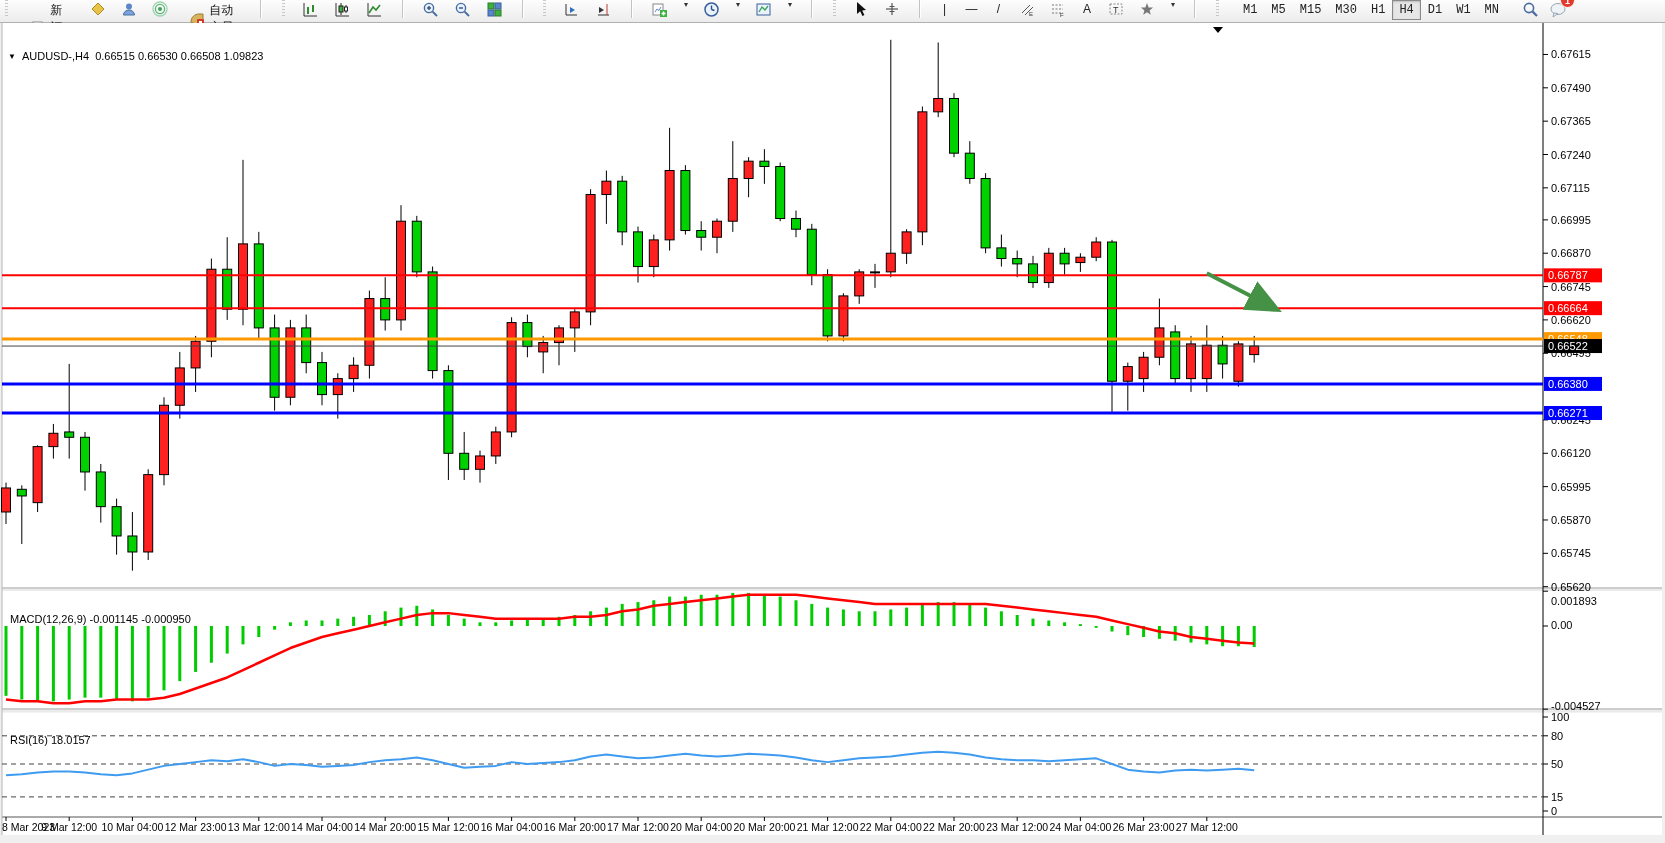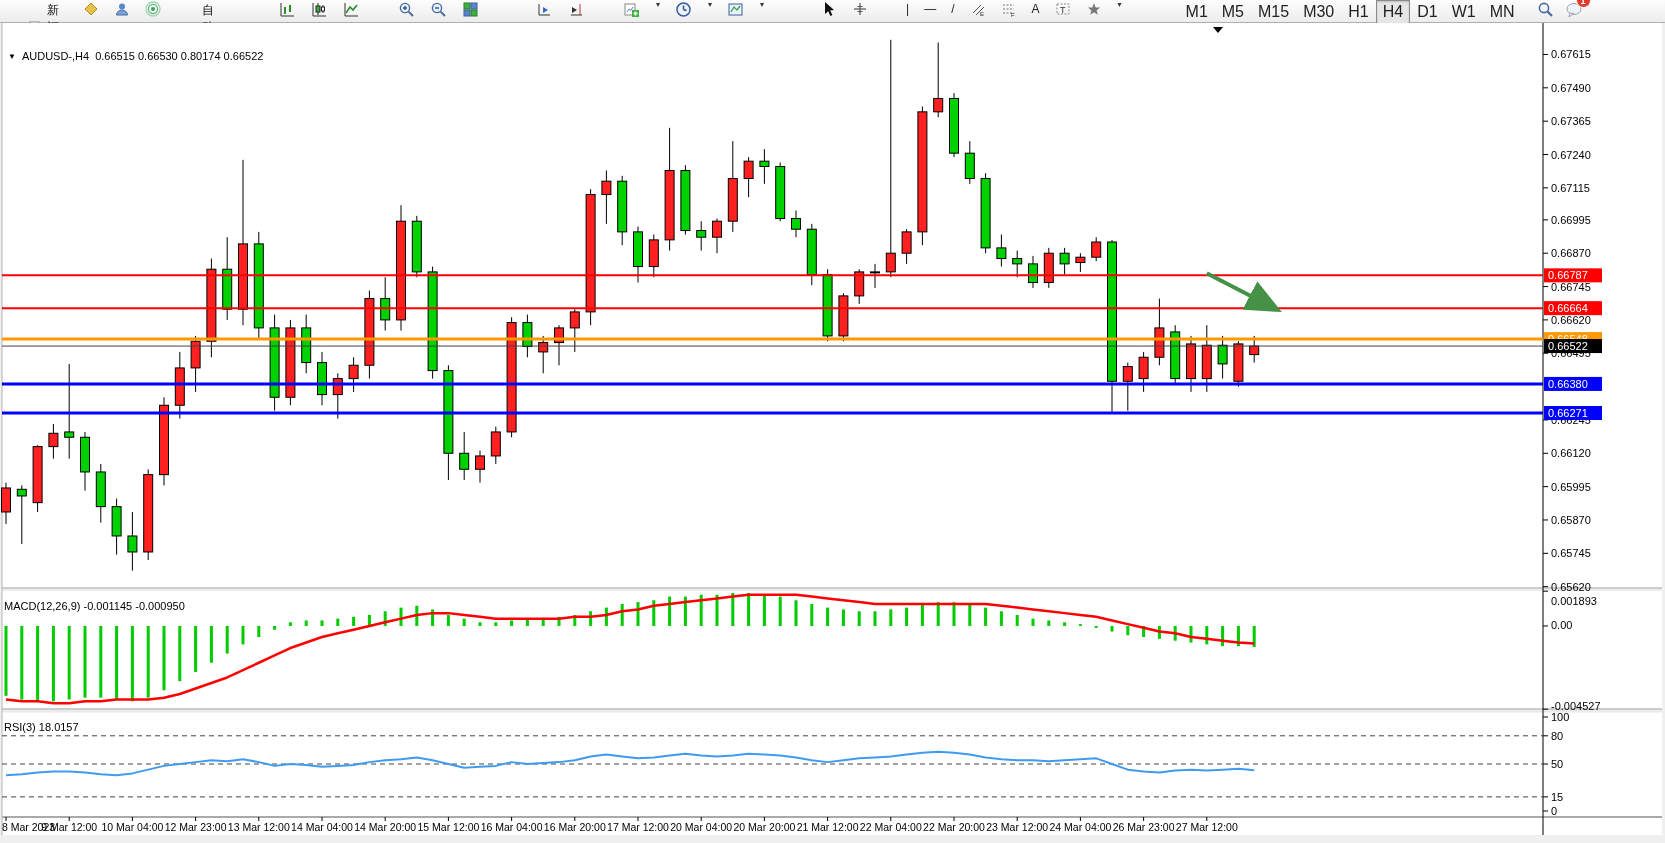--- a/index.html
+++ b/index.html
@@ -4,27 +4,27 @@
 <style>
   html,body{margin:0;padding:0;background:#f0f0f0;font-family:"Liberation Sans",sans-serif;}
   .win{position:relative;width:1665px;height:843px;background:#f0f0f0;overflow:hidden;}
   .toolbar{position:absolute;left:0;top:0;width:1665px;height:23px;background:linear-gradient(#fdfdfd,#ececec);
     border-bottom:1px solid #b0b0b0;display:flex;align-items:flex-start;padding-left:3px;box-sizing:border-box;gap:15px;}
   .tb-btn{display:flex;align-items:center;gap:4px;padding:1px 5px;font-size:12px;color:#111;border:1px solid transparent;cursor:default;}
   .tb-ico{width:18px;height:18px;display:flex;align-items:center;justify-content:center;font-size:12px;color:#222;}
   .sep{width:1px;height:18px;background:#c3c3c3;margin:0 4px;box-shadow:1px 0 0 #fff;}
   .grip{width:5px;height:16px;margin:0 2px;background:repeating-linear-gradient(#bbb 0 1px,transparent 1px 3px);opacity:.8;}
   .caret{font-size:8px;color:#333;margin-left:1px;}
-  .tf{padding:2px 6px;font-size:16px;color:#222;border:1px solid transparent;}
+  .tf{padding:2px 6px;font-size:12px;color:#222;border:1px solid transparent;font-family:Liberation Mono, monospace;}
   .tf.active{border:1px solid #8a8a8a;background:#e6e6e6;box-shadow:inset 0 1px 2px rgba(0,0,0,.18);}
   .right-icons{margin-left:auto;display:flex;align-items:center;margin-right:98px;gap:10px;position:relative;}
   .badge{position:absolute;top:-7px;right:-8px;width:13px;height:13px;border-radius:50%;background:#e23b2e;color:#fff;
     font-size:9px;display:flex;align-items:center;justify-content:center;font-weight:bold;border:1px solid #fff;}
   .chart-header{position:absolute;left:8px;top:27px;font-size:11px;color:#000;display:flex;gap:6px;align-items:center;}
-  .ind-label{position:absolute;left:4px;font-size:11px;color:#000;}
+  .ind-label{position:absolute;left:10px;font-size:11px;color:#000;margin-top:13px;}
   svg text{font-family:"Liberation Sans",sans-serif;}
 </style>
 </head>
 <body>
 
 <div class="win">
 
   <div class="toolbar">
     <div class="grip"></div>
 
@@ -637,25 +637,25 @@
           <line x1="1143.6000000000001" y1="818" x2="1143.6000000000001" y2="822" stroke="#000"></line>
           <text x="1143.6000000000001" y="832" font-size="10.5px" fill="#000" text-anchor="middle">26 Mar 23:00</text>
           <line x1="1206.8" y1="818" x2="1206.8" y2="822" stroke="#000"></line>
           <text x="1206.8" y="832" font-size="10.5px" fill="#000" text-anchor="middle">27 Mar 12:00</text>
         </g>
       </svg>
 
     <div class="chart-header">
       <span style="font-size:8px;">▼</span>
       <span style="font-weight:normal;">AUDUSD-,H4</span>
-      <span>0.66515 0.66530 0.80174 0.66522</span>
+      <span>0.66515 0.66530 0.66508 1.09823</span>
     </div>
 
     <div class="ind-label" style="top:577px;">
       <span>MACD(12,26,9)</span>
       <span>-0.001145 -0.000950</span>
     </div>
     <div class="ind-label" style="top:698px;">
-      <span>RSI(3)</span>
+      <span>RSI(16)</span>
       <span>18.0157</span>
     </div>
   </div>
 </div>
 
 </body></html>

